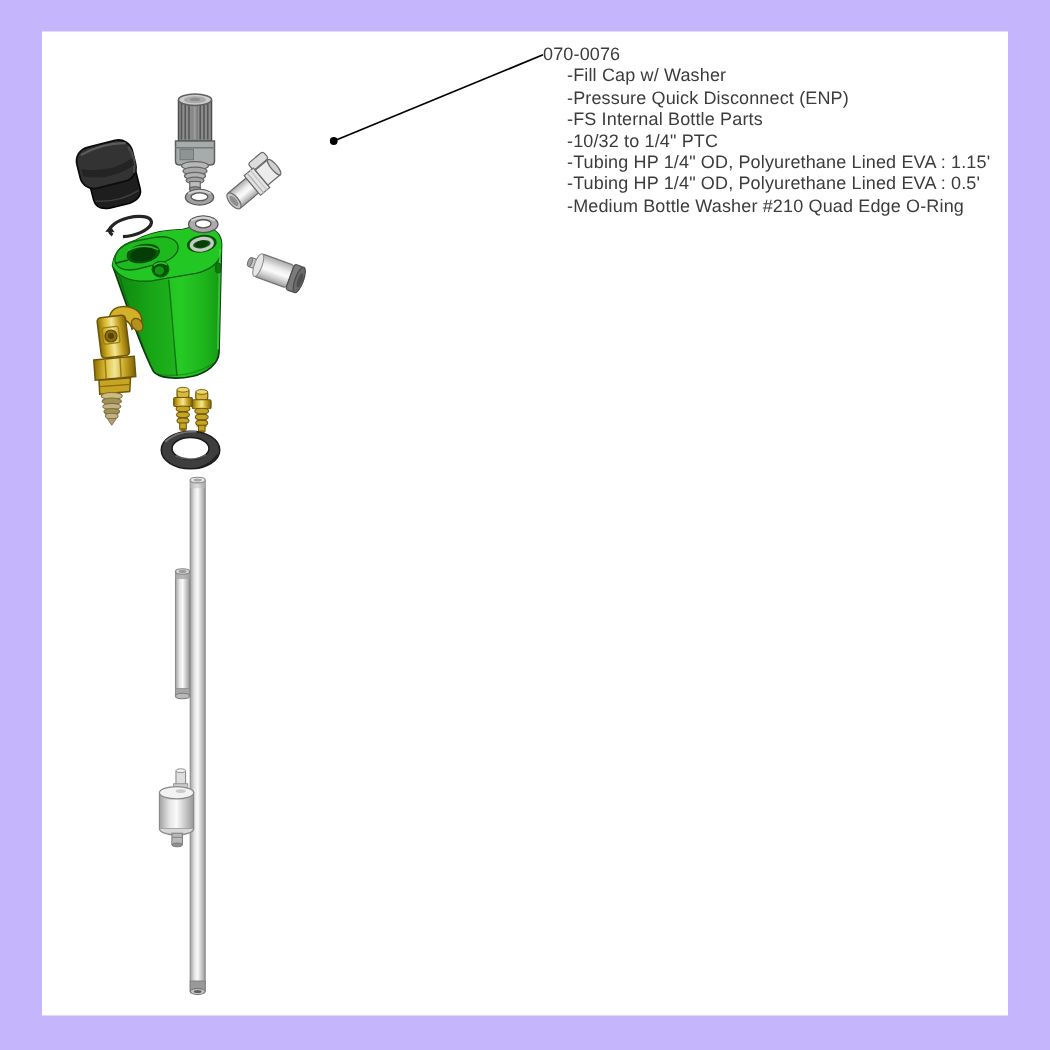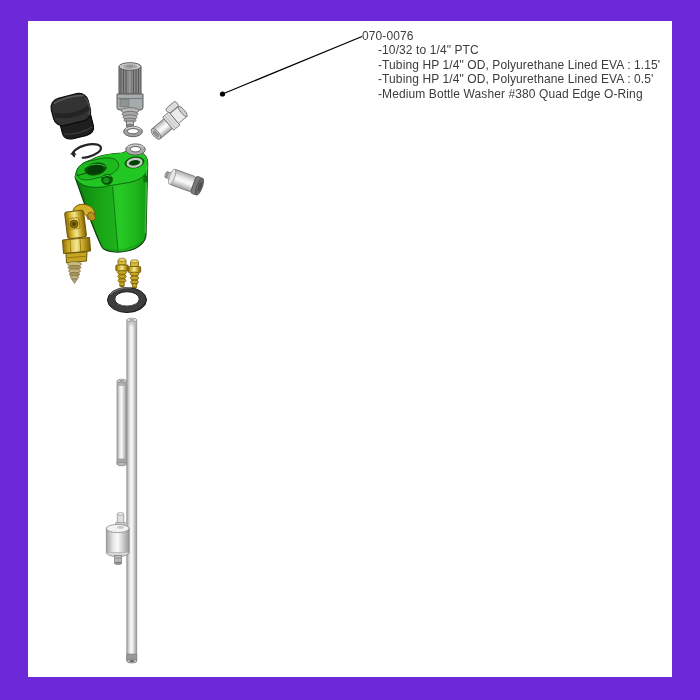--- a/index.html
+++ b/index.html
@@ -1,21 +1,21 @@
 <!DOCTYPE html>
 <html><head>
 <meta charset="utf-8">
 <style>
   html,body{margin:0;padding:0;}
   body{
     width:700px;height:700px;position:relative;overflow:hidden;
     background:#000;
     font-family:"Liberation Sans", sans-serif;
   }
-  .frame{position:absolute;inset:0;background:#6d28d9;}
+  .frame{position:absolute;inset:0;background:#c4b5fd;}
   .canvas{
     position:absolute;left:28px;top:21px;width:644px;height:656px;
     background:#fff;
   }
   .diagram-svg{position:absolute;left:0;top:0;}
   .callout{
     position:absolute;left:334px;top:8px;width:310px;
     color:#3c3c3c;font-size:12px;line-height:14.4px;
     letter-spacing:0.1px;white-space:nowrap;
   }
@@ -244,20 +244,23 @@
         <ellipse cx="120.5" cy="527.4" rx="3.4" ry="1.3" fill="#c9c9c9"></ellipse>
         <path d="M106.3,552.5 A11.4,4.1 0 0,0 129.1,552.5" fill="#d7d7d7" stroke="#8a8a8a" stroke-width=".8"></path>
         <rect x="114.6" y="555.5" width="7" height="7.5" fill="#b8b8b8" stroke="#7d7d7d" stroke-width=".7"></rect>
         <line x1="114.6" y1="558.2" x2="121.6" y2="558.2" stroke="#8d8d8d" stroke-width=".8"></line>
         <ellipse cx="118.1" cy="563.3" rx="3.5" ry="1.3" fill="#909090" stroke="#707070" stroke-width=".5"></ellipse>
       </g>
     </svg>
 
     <div class="callout">
       <div>070-0076</div>
+      <div class="item">-Fill Cap w/ Washer</div>
+      <div class="item">-Pressure Quick Disconnect (ENP)</div>
+      <div class="item">-FS Internal Bottle Parts</div>
       <div class="item">-10/32 to 1/4" PTC</div>
       <div class="item">-Tubing HP 1/4" OD, Polyurethane Lined EVA : 1.15'</div>
       <div class="item">-Tubing HP 1/4" OD, Polyurethane Lined EVA : 0.5'</div>
-      <div class="item">-Medium Bottle Washer #380 Quad Edge O-Ring</div>
+      <div class="item">-Medium Bottle Washer #210 Quad Edge O-Ring</div>
     </div>
 
   </div>
 </div>
 
 </body></html>

